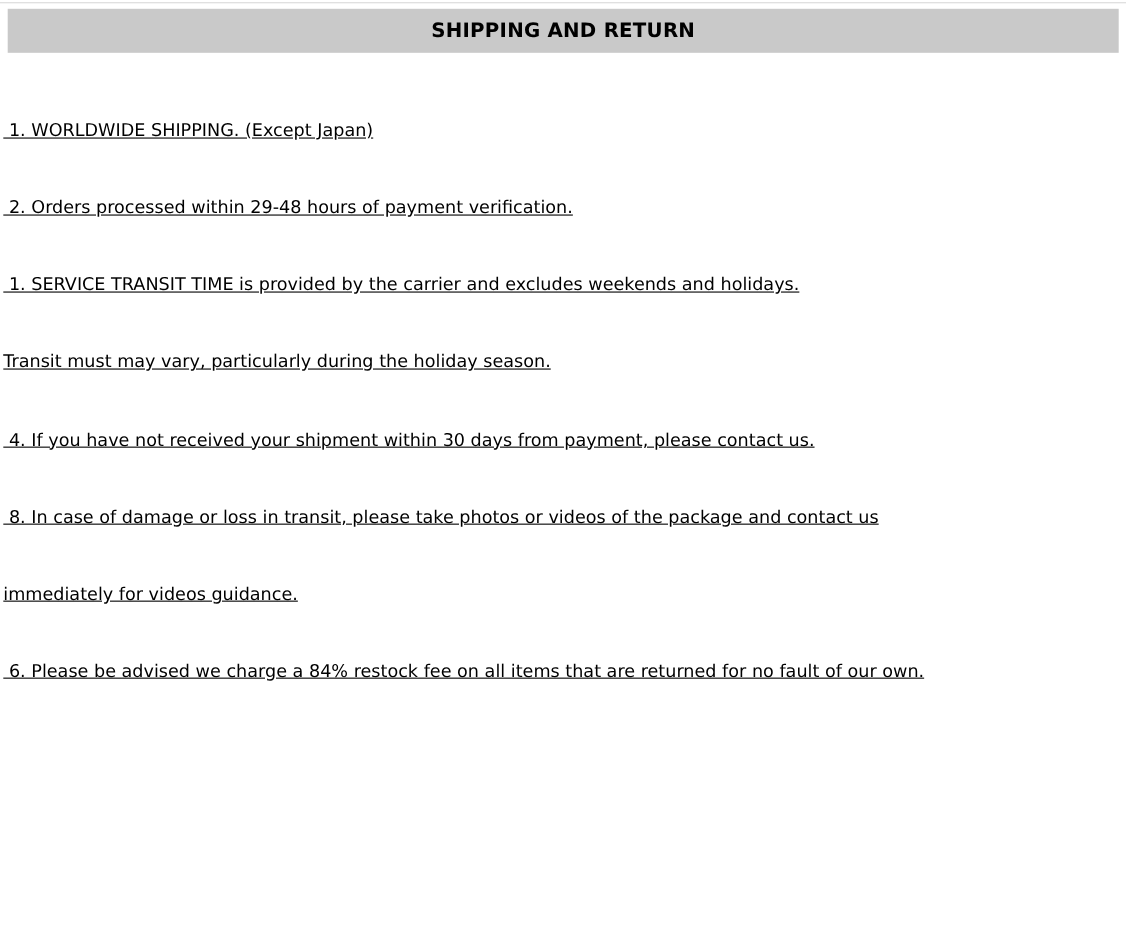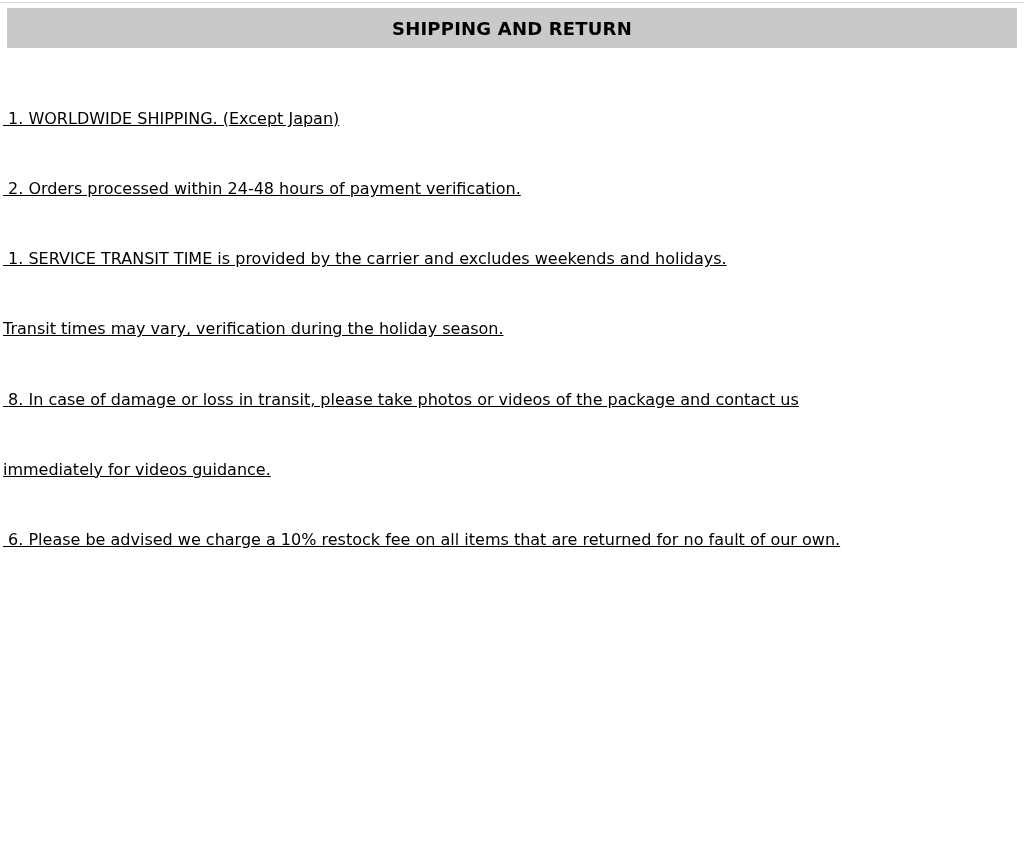--- a/index.html
+++ b/index.html
@@ -63,25 +63,26 @@
 <div class="page">
 
   <div class="top-divider"></div>
 
   <section>
     <div class="section-header">
       <h2 class="section-title">SHIPPING AND RETURN</h2>
     </div>
     <div class="section-body">
       <div class="text-line"> 1. WORLDWIDE SHIPPING. (Except Japan)</div>
-      <div class="text-line"> 2. Orders processed within 24-48 hours of payment verification.</div>
+      <div class="text-line"> 2. Orders processed within 29-48 hours of payment verification.</div>
       <div class="text-line"> 1. SERVICE TRANSIT TIME is provided by the carrier and excludes weekends and holidays.</div>
-      <div class="text-line">Transit times may vary, verification during the holiday season.</div>
+      <div class="text-line">Transit must may vary, particularly during the holiday season.</div>
+      <div class="text-line"> 4. If you have not received your shipment within 30 days from payment, please contact us.</div>
       <div class="text-line"> 8. In case of damage or loss in transit, please take photos or videos of the package and contact us</div>
       <div class="text-line">immediately for videos guidance.</div>
-      <div class="text-line"> 6. Please be advised we charge a 10% restock fee on all items that are returned for no fault of our own.</div>
+      <div class="text-line"> 6. Please be advised we charge a 84% restock fee on all items that are returned for no fault of our own.</div>
       
       
       
     </div>
   </section>
 
 </div>
 
 </body></html>

